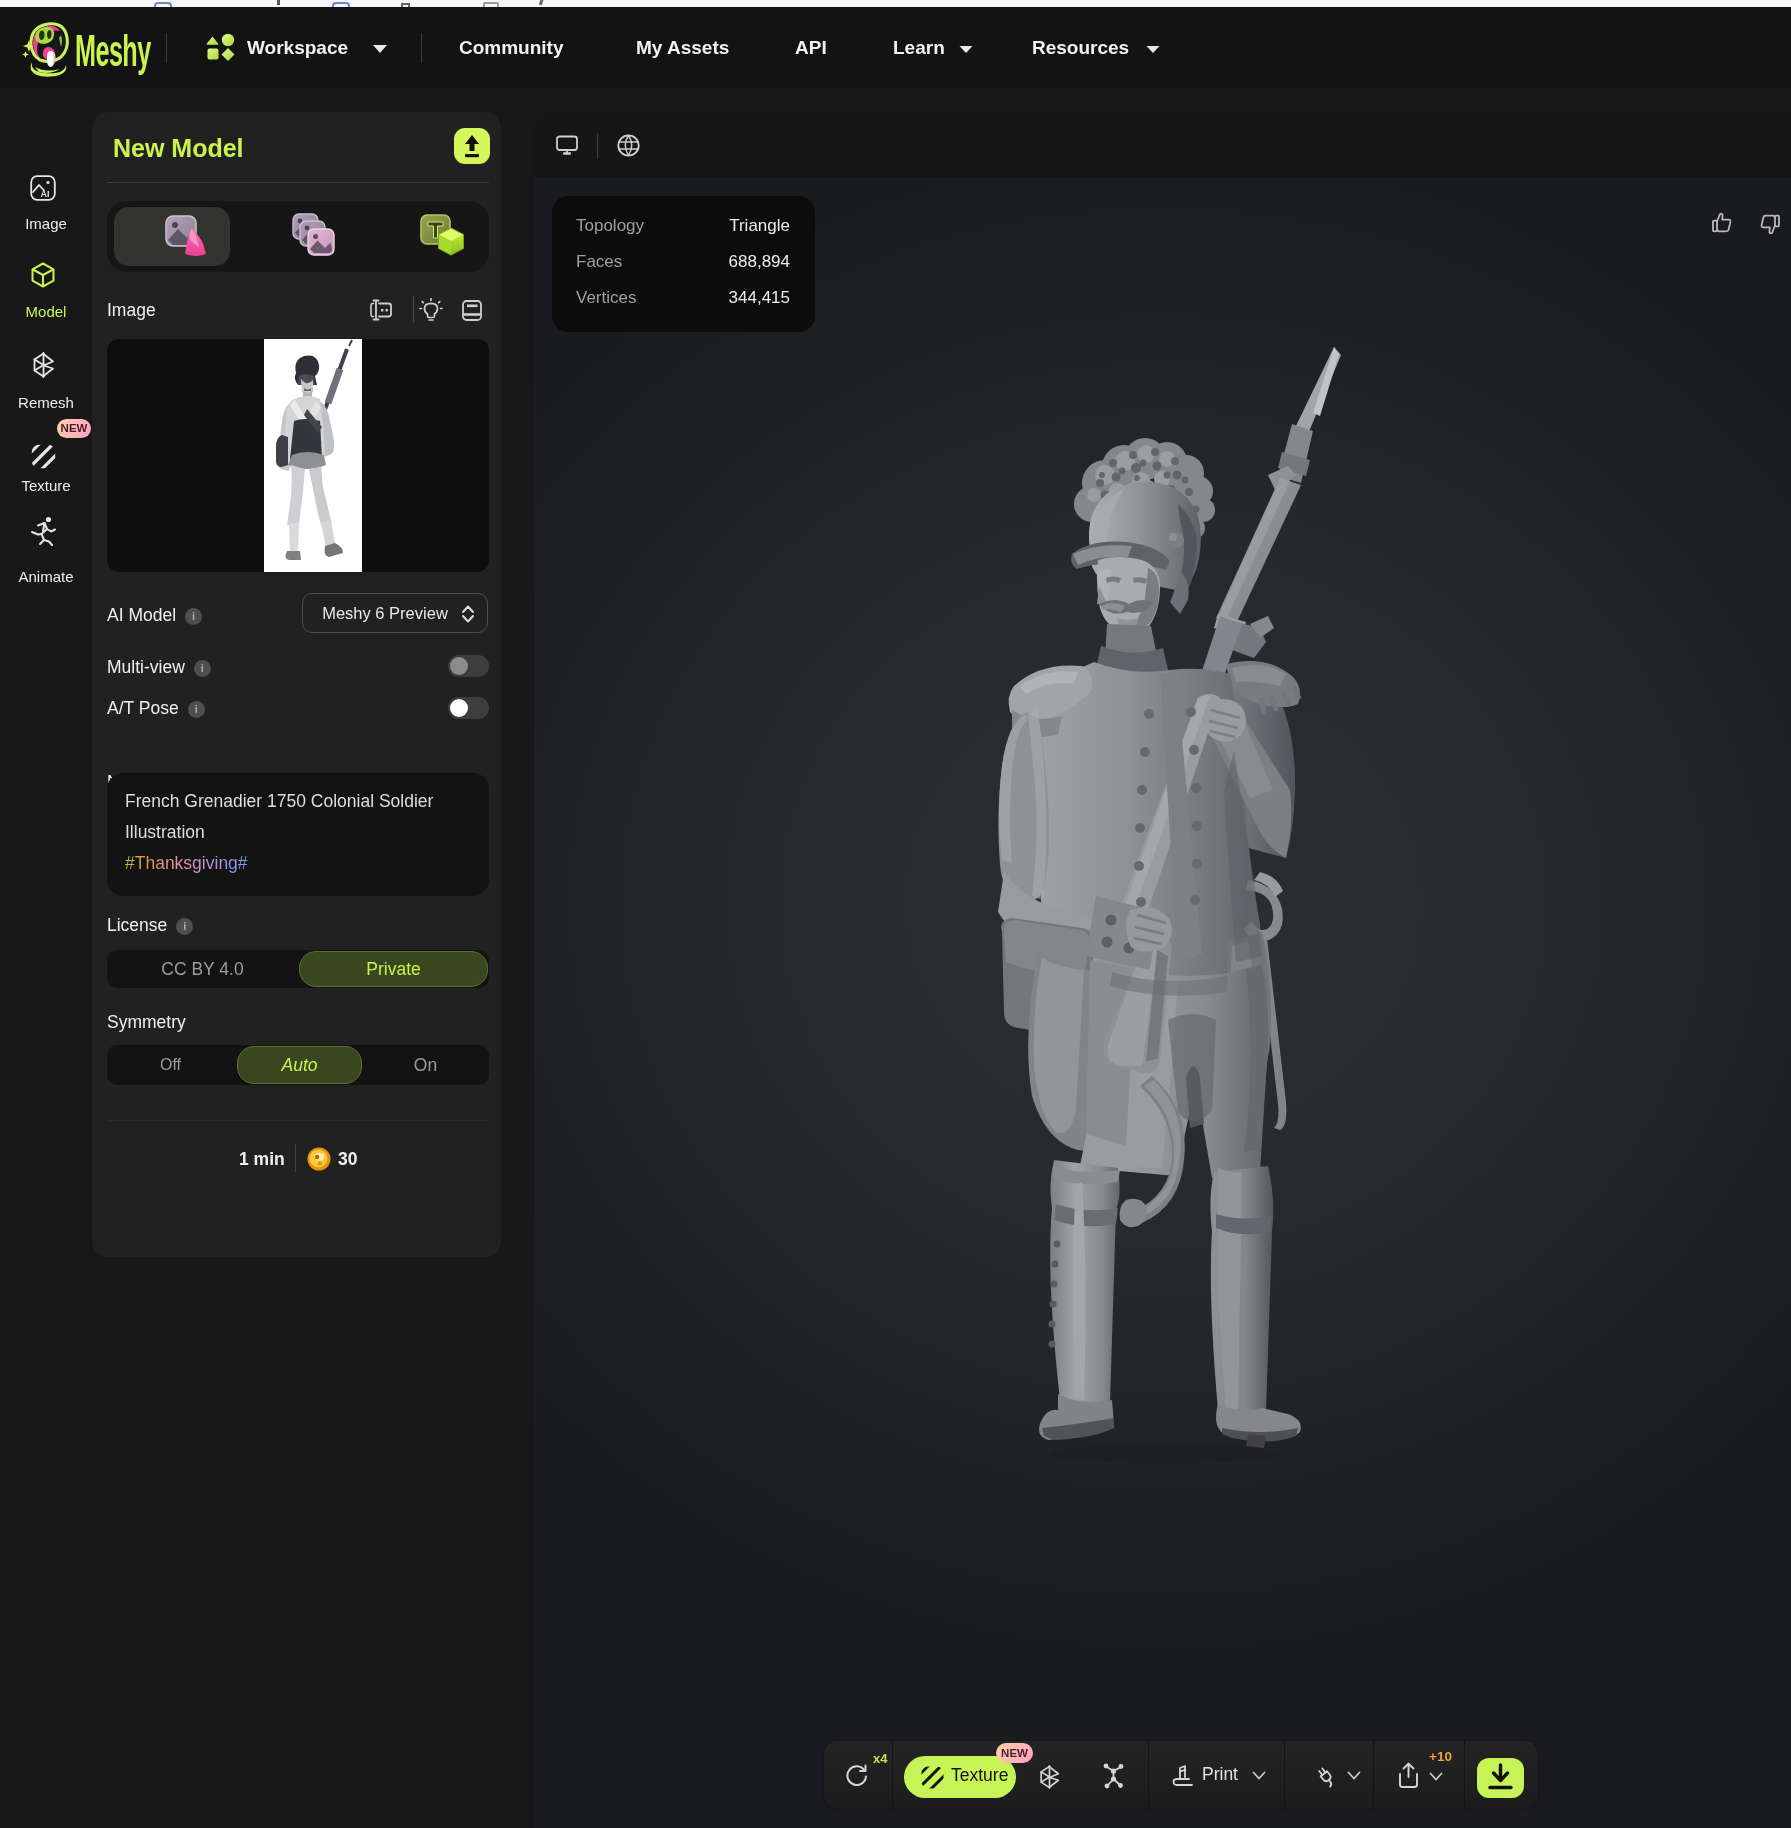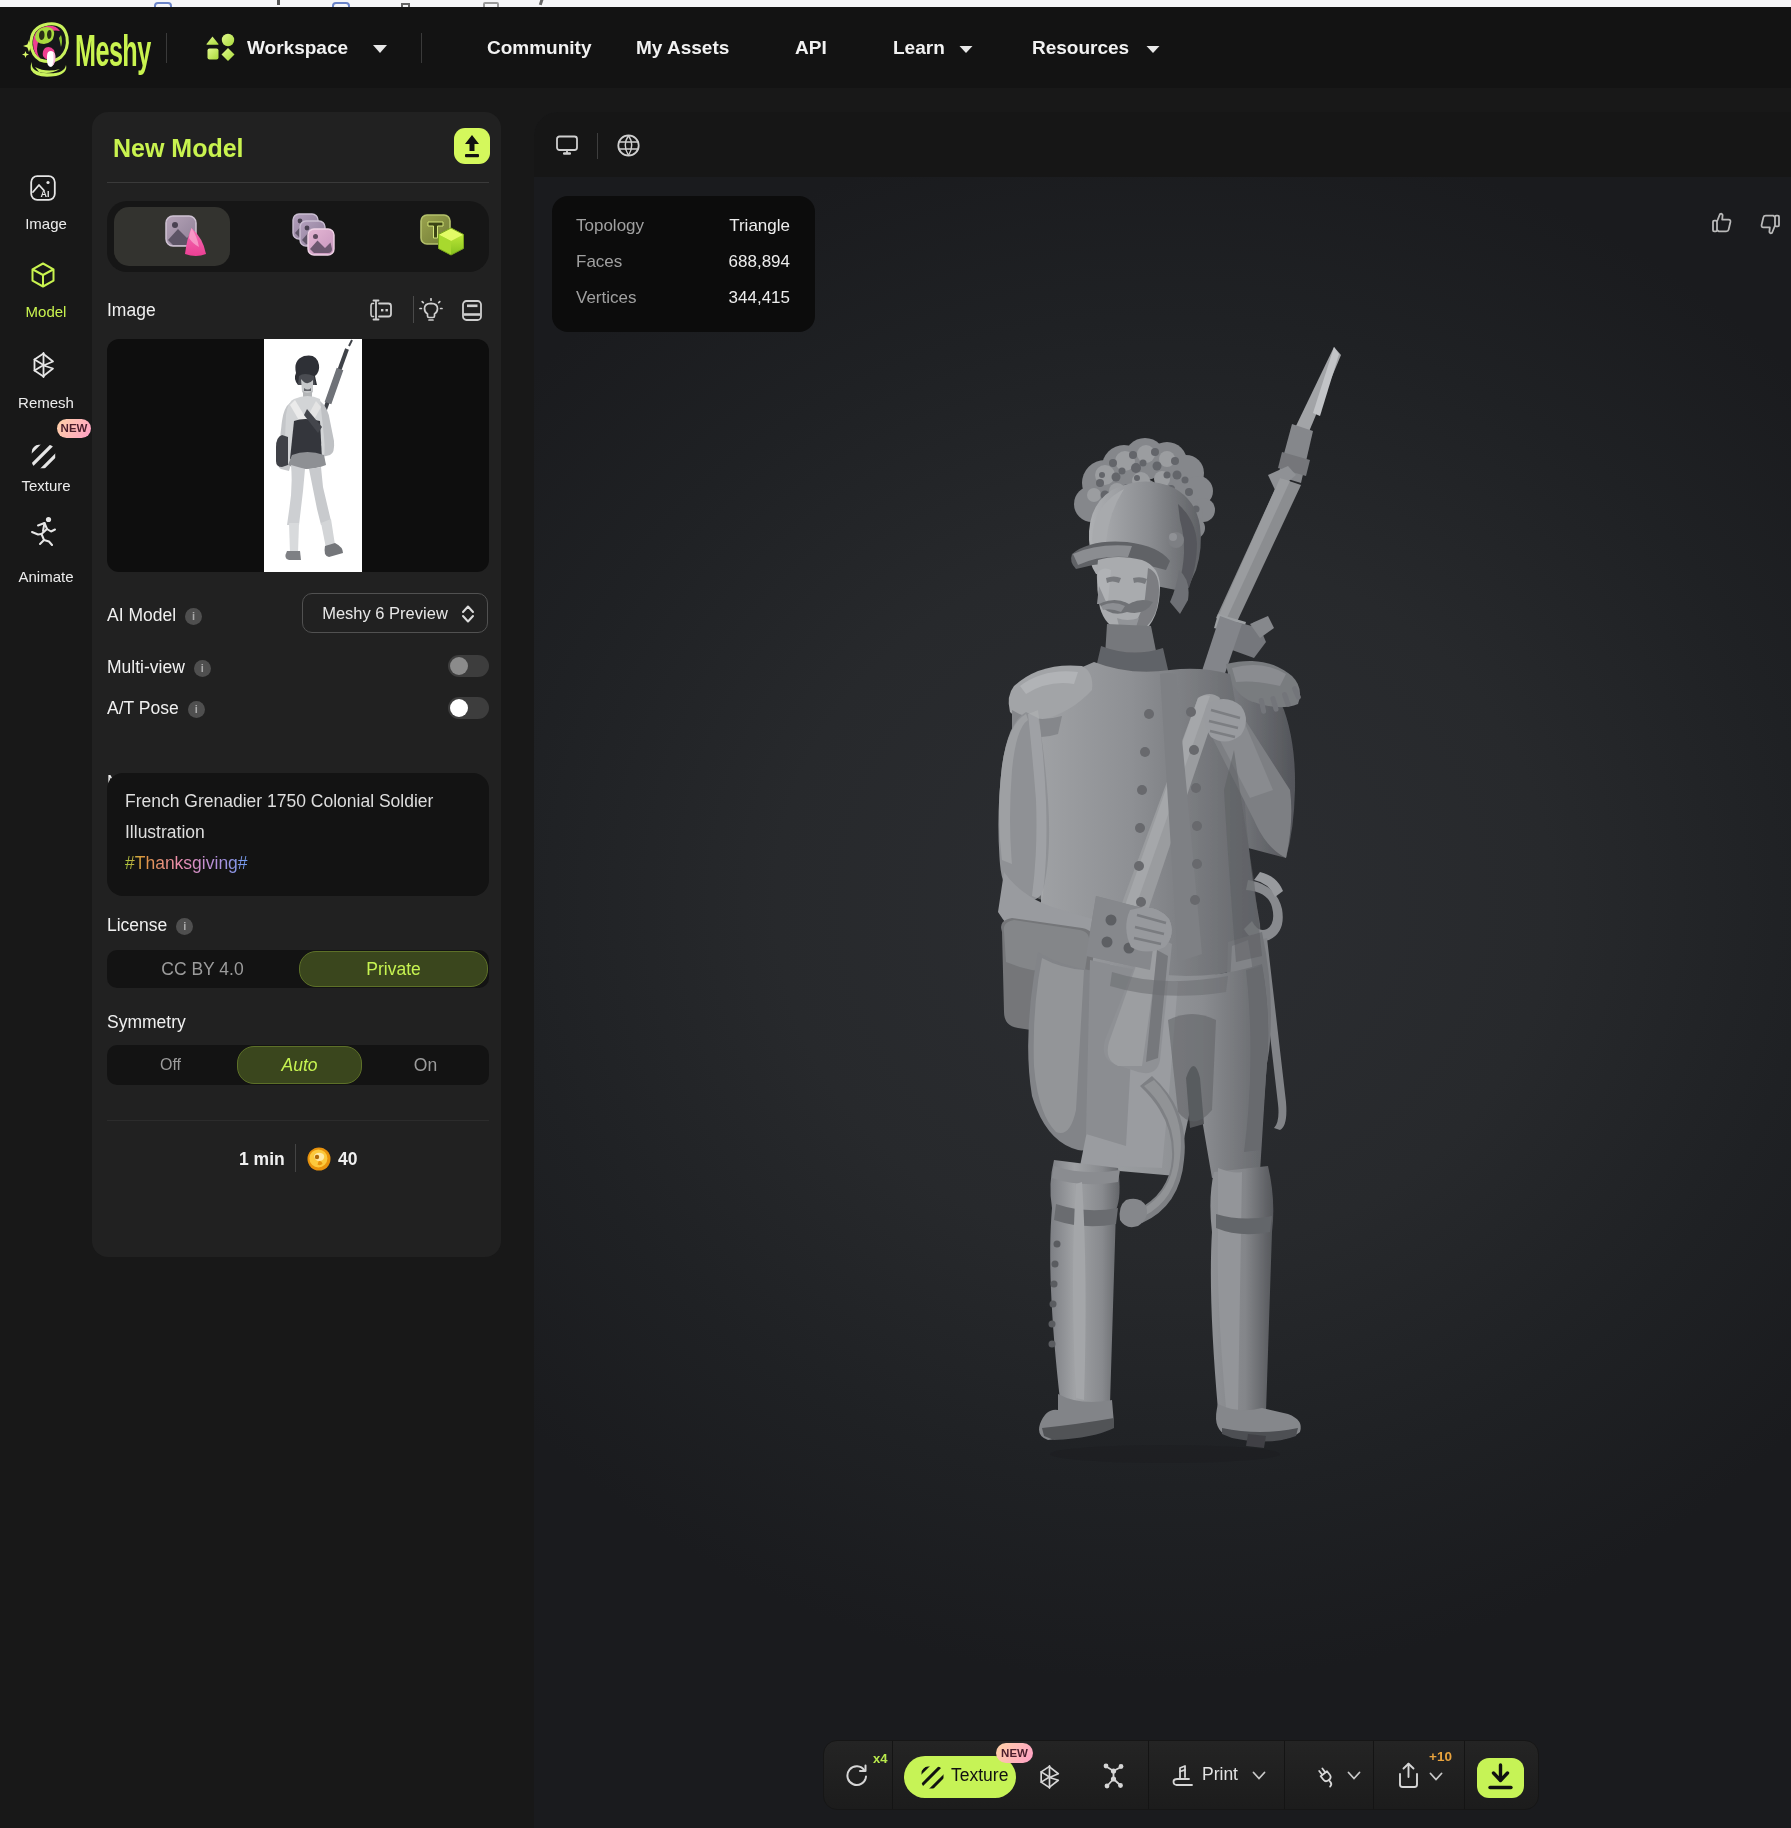--- a/index.html
+++ b/index.html
@@ -115,21 +115,21 @@
       <rect x="2.5" y="16.5" width="11" height="11" rx="2" fill="url(#wsg)"></rect>
       <circle cx="23" cy="8" r="6.2" fill="url(#wsg)"></circle>
       <path d="M23 16 L29.5 22.5 L23 29 L16.5 22.5 Z" fill="url(#wsg)"></path>
     </svg>
   </div>
   <div class="navtxt" style="left:247px;">Workspace</div>
   <svg class="abs" style="left:371px;top:37px;" width="18" height="10" viewBox="0 0 18 10">
       <path d="M2 1 L9 9 L16 1 Z" fill="#e8e8e8"></path>
     </svg>
   <div class="vdiv" style="left:421px;top:26px;height:30px;"></div>
-  <div class="navtxt" style="left:459px;margin-left:28px;">Community</div>
+  <div class="navtxt" style="left:459px;">Community</div>
   <div class="navtxt" style="left:636px;">My Assets</div>
   <div class="navtxt" style="left:795px;">API</div>
   <div class="navtxt" style="left:893px;">Learn</div>
   <svg class="abs" style="left:958px;top:38px;" width="16" height="9" viewBox="0 0 16 9">
       <path d="M1.5 1 L8 8 L14.5 1 Z" fill="#e8e8e8"></path>
     </svg>
   <div class="navtxt" style="left:1032px;">Resources</div>
   <svg class="abs" style="left:1145px;top:38px;" width="16" height="9" viewBox="0 0 16 9">
       <path d="M1.5 1 L8 8 L14.5 1 Z" fill="#e8e8e8"></path>
     </svg>
@@ -367,21 +367,21 @@
   <div class="vdiv" style="left:203px;top:1032px;height:28px;background:#444;"></div>
   <div class="abs" id="coin" style="left:214px;top:1034px;width:26px;height:26px;">
     <svg width="26" height="26" viewBox="0 0 26 26">
       <circle cx="13" cy="13" r="11.5" fill="#e8920c"></circle>
       <circle cx="12.4" cy="12.4" r="9" fill="#fcc93c"></circle>
       <path d="M8 10 Q10 6 15 7 Q19 8 18 12 Q17 15 13 15 Q9 15 8 10 Z" fill="#fde9a8"></path>
       <circle cx="11" cy="11" r="2.2" fill="#b06a08"></circle>
       <path d="M13 15 Q16 15 16.5 18 Q14 20 11.5 18.5 Q12 16 13 15 Z" fill="#e8920c"></path>
     </svg>
   </div>
-  <div class="lbl" style="left:246px;top:1037px;font-weight:700;">40</div>
+  <div class="lbl" style="left:246px;top:1037px;font-weight:700;">30</div>
 
 </div>
 
 <div id="vp">
   <div id="vptool">
     <svg class="abs" style="left:22px;top:22px;" width="22" height="22" viewBox="0 0 22 22">
       <rect x="1" y="2.5" width="20" height="13.5" rx="2.5" fill="none" stroke="#cfcfcf" stroke-width="1.8"></rect>
       <path d="M8 19.5 L14 19.5 M11 16.5 L11 19.5" stroke="#cfcfcf" stroke-width="1.8"></path>
       <path d="M7 19.5 L15 19.5" stroke="#cfcfcf" stroke-width="1.8"></path>
     </svg>

